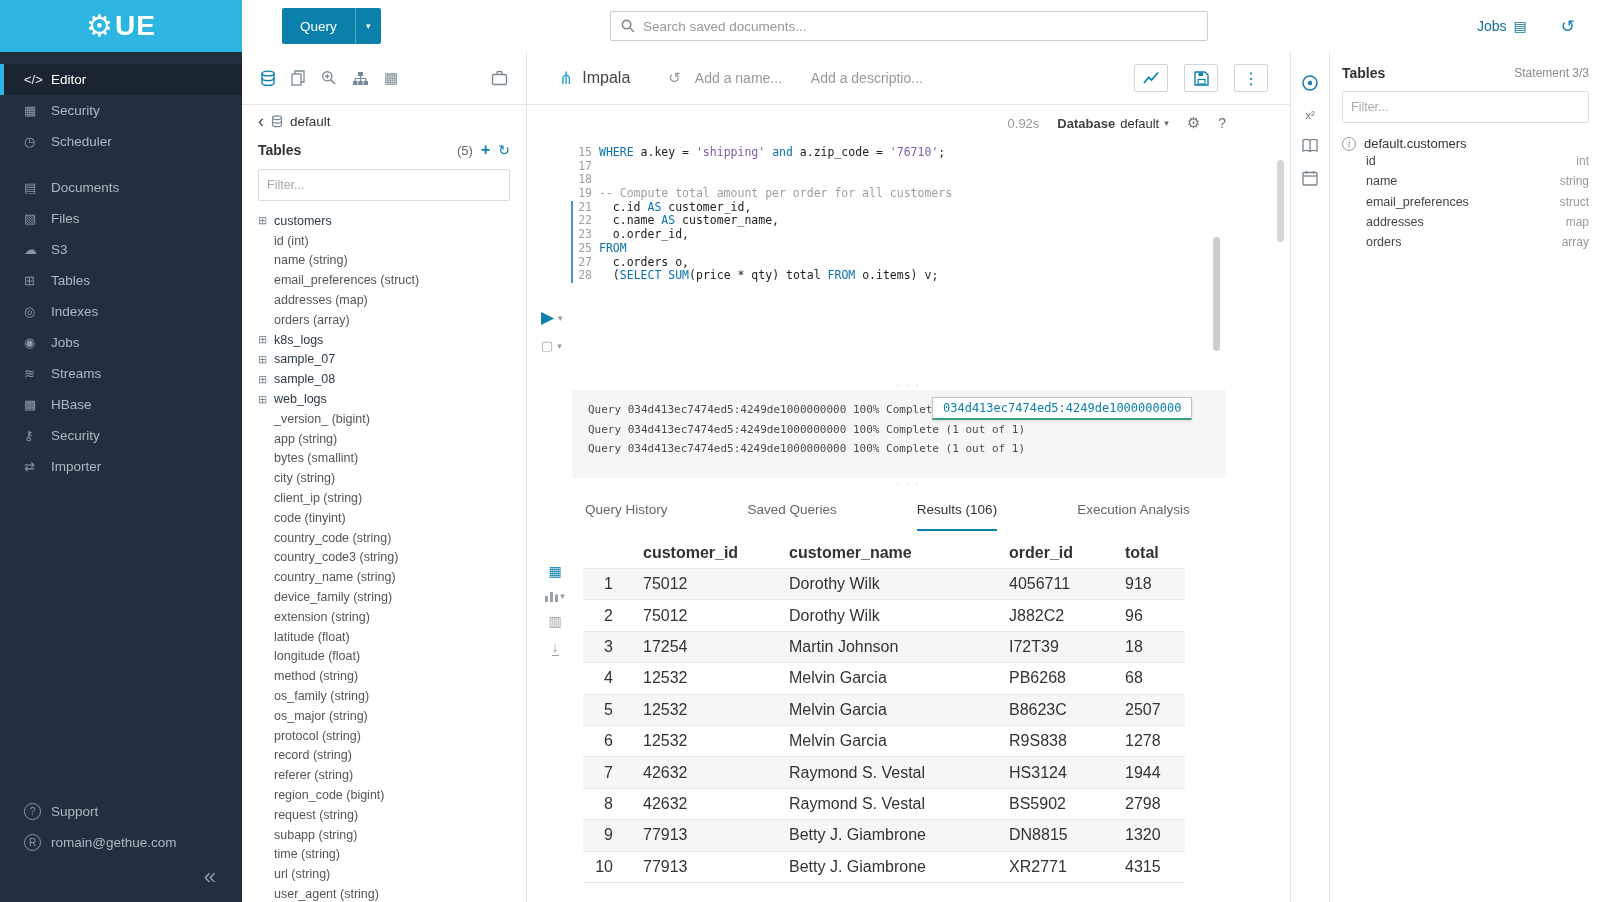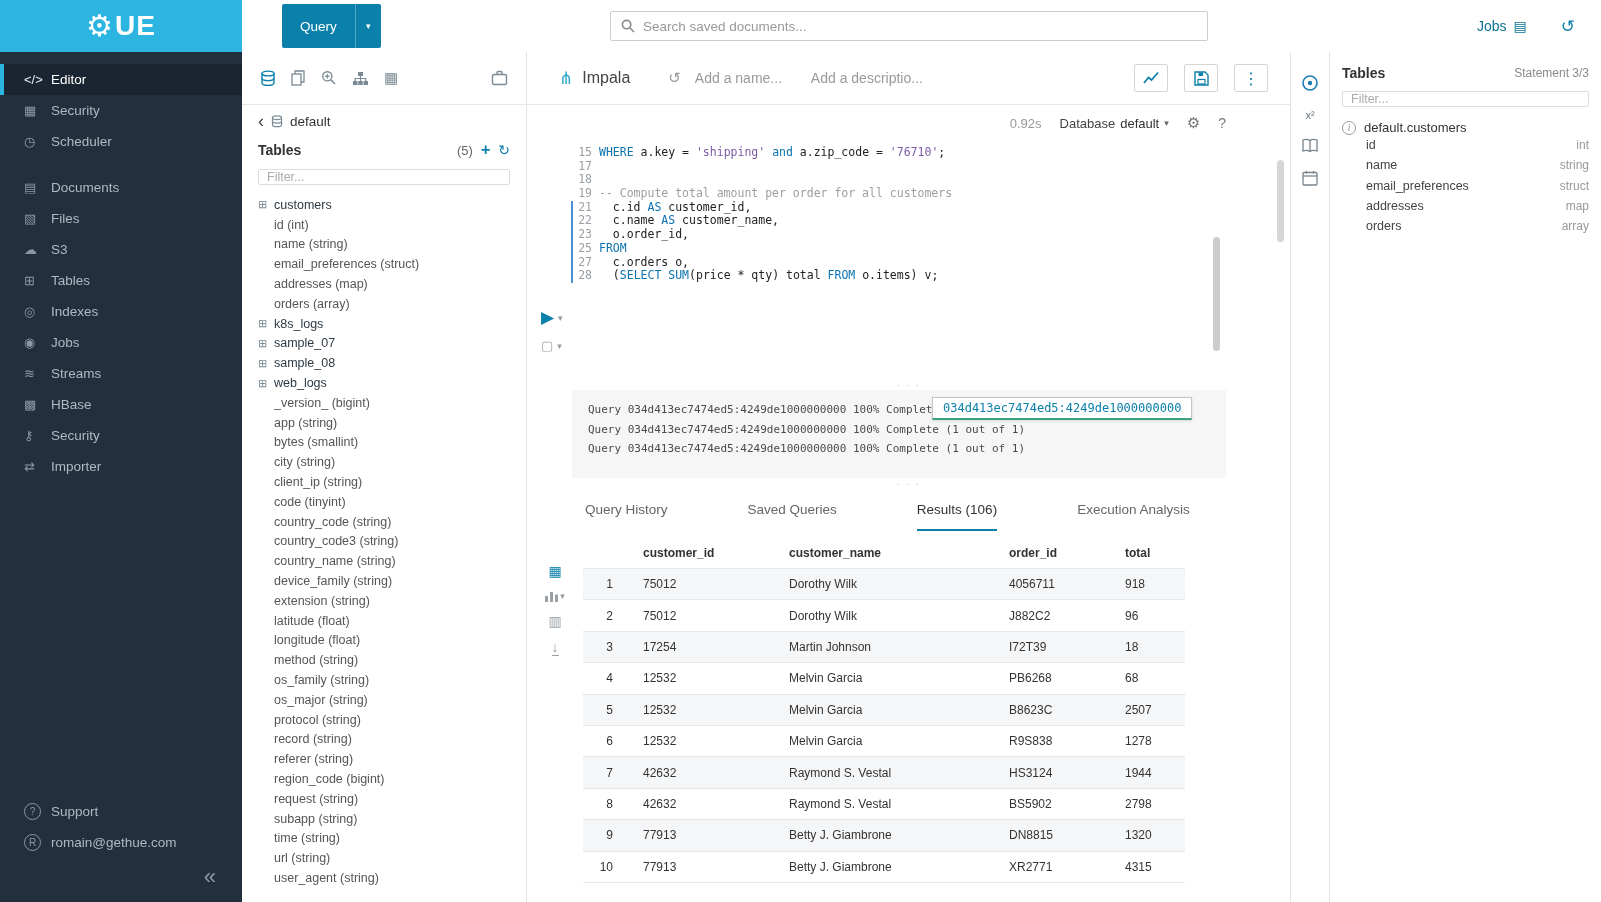--- a/index.html
+++ b/index.html
@@ -18,21 +18,21 @@
   .nav-item.active .glyph{color:#e8eef3}
   .nav-item.gap{margin-bottom:15px}
   .nav-footer{margin-top:auto;padding-bottom:10px}
   .nav-item .circ{width:17px;height:17px;border-radius:50%;border:1.4px solid #8a98a6;display:flex;align-items:center;justify-content:center;font-size:10px;margin-right:10px;color:#8a98a6;flex-shrink:0}
   .collapse-row{display:flex;justify-content:flex-end;padding:8px 26px 4px 0}
   .collapse-btn{color:#8a98a6;font-size:22px;cursor:pointer;line-height:1}
 
   
   .right{flex:1;display:flex;flex-direction:column;min-width:0}
   .topbar{height:52px;display:flex;align-items:center;background:#fff;flex-shrink:0;padding-left:40px;position:relative}
-  .qbtn{display:flex;height:44px;background:#0b80ab;color:#fff;border-radius:2px;overflow:hidden;cursor:pointer}
+  .qbtn{display:flex;height:36px;background:#0b80ab;color:#fff;border-radius:2px;overflow:hidden;cursor:pointer}
   .qbtn .lbl{padding:0 18px;display:flex;align-items:center;font-size:13.5px}
   .qbtn .car{width:26px;display:flex;align-items:center;justify-content:center;border-left:1px solid rgba(255,255,255,.3);font-size:9px}
   .search{position:absolute;left:368px;top:11px;width:598px;height:30px;border:1px solid #ccc;border-radius:2px;display:flex;align-items:center;padding:0 10px;gap:8px;background:#fff}
   .search svg{flex-shrink:0}
   .search input{flex:1;border:none;outline:none;font-size:13.5px;color:#333;font-family:"Liberation Sans",sans-serif}
   .search input::placeholder{color:#999}
   .topbar-right{margin-left:auto;display:flex;align-items:center;gap:34px;padding-right:26px}
   .jobs{display:flex;align-items:center;gap:7px;color:#0d7091;font-size:14px;cursor:pointer}
   .jobs .ji{font-size:14px}
   .tb-hist{color:#0b80ab;font-size:17px;cursor:pointer}
@@ -49,21 +49,21 @@
   .crumb{height:32px;display:flex;align-items:center;gap:7px;padding:0 16px;flex-shrink:0}
   .crumb .back{font-size:18px;color:#444;cursor:pointer;line-height:1}
   .crumb .dbic{color:#7a8a94;display:flex}
   .crumb .nm{font-size:13.5px;color:#333;cursor:pointer}
   .t-head{height:26px;display:flex;align-items:center;padding:0 16px;gap:8px;flex-shrink:0}
   .t-head .ttl{font-size:14px;color:#333;font-weight:bold}
   .t-head .cnt{margin-left:auto;color:#666;font-size:13px}
   .t-head .plus{color:#0b80ab;font-size:16px;cursor:pointer;font-weight:bold}
   .t-head .rfr{color:#0b80ab;font-size:14px;cursor:pointer}
   .t-filter{margin:6px 16px 2px 16px;flex-shrink:0}
-  .t-filter input,.a-filter input{width:100%;height:16px;border:1px solid #ddd;border-radius:2px;padding:0 8px;font-size:12.5px;color:#333;outline:none;font-family:"Liberation Sans",sans-serif}
+  .t-filter input,.a-filter input{width:100%;height:32px;border:1px solid #ddd;border-radius:2px;padding:0 8px;font-size:12.5px;color:#333;outline:none;font-family:"Liberation Sans",sans-serif}
   .t-filter input::placeholder,.a-filter input::placeholder{color:#aaa}
   .tree{flex:1;overflow:hidden;padding-top:8px}
   .tree-item{height:19.8px;display:flex;align-items:center;padding-left:16px;font-size:12.5px;color:#555;cursor:pointer;white-space:nowrap}
   .tree-item .g{width:16px;color:#7a8a94;font-size:11px;flex-shrink:0}
   .tree-item.t{color:#2d3a45}
 
   
   .main{flex:1;display:flex;flex-direction:column;min-width:0;position:relative}
   .m-head{height:53px;display:flex;align-items:center;padding:0 22px 0 32px;border-bottom:1px solid #e6e6e6;gap:14px;flex-shrink:0}
   .engine{display:flex;align-items:center;gap:9px;font-size:16px;color:#444}
@@ -72,21 +72,21 @@
   .m-head input{border:none;outline:none;font-size:14px;color:#333;font-family:"Liberation Sans",sans-serif}
   .m-head input::placeholder{color:#999}
   .name-in{width:102px}
   .desc-in{width:128px}
   .m-btns{margin-left:auto;display:flex;gap:16px;align-items:center}
   .hbtn{width:34px;height:28px;border:1px solid #d5d5d5;border-radius:2px;display:flex;align-items:center;justify-content:center;color:#0b80ab;background:#fff;cursor:pointer}
   .hbtn.kebab{font-size:16px}
   .m-sub{height:36px;display:flex;align-items:center;justify-content:flex-end;padding-right:64px;gap:18px;font-size:13px;flex-shrink:0}
   .exec-time{color:#999}
   .db-dd{display:flex;align-items:center;gap:5px;cursor:pointer}
-  .db-lbl{color:#444;font-weight:normal}
+  .db-lbl{color:#444;font-weight:bold}
   .db-val{color:#333}
   .db-car{font-size:9px;color:#666}
   .m-gear{color:#777;font-size:15px;cursor:pointer}
   .m-help{color:#777;font-size:14px;cursor:pointer}
 
   .editor{height:238px;display:flex;position:relative;padding-top:5px;flex-shrink:0}
   .erail{width:44px;position:relative;flex-shrink:0}
   .play-row{position:absolute;left:14px;top:163px;display:flex;align-items:center;gap:4px}
   .play{color:#0b80ab;font-size:17px;cursor:pointer;line-height:1}
   .mini-car{font-size:9px;color:#999;cursor:pointer}
@@ -113,21 +113,21 @@
 
   .tabs{display:flex;gap:80px;padding-left:58px;height:42px;align-items:stretch;font-size:13.5px;color:#666;flex-shrink:0}
   .tab{display:flex;align-items:center;border-bottom:2px solid transparent;cursor:pointer}
   .tab.active{color:#333;border-bottom-color:#0b80ab}
 
   .results{flex:1;display:flex;min-height:0;padding-top:6px}
   .r-rail{width:56px;display:flex;flex-direction:column;align-items:center;padding-top:26px;gap:11px;color:#9aa0a6;flex-shrink:0}
   .r-rail .ric{cursor:pointer;font-size:14px;display:flex;align-items:center;gap:2px}
   .r-rail .ric.on{color:#0b80ab}
   .dl{border-bottom:1.5px solid currentColor;line-height:1;padding-bottom:1px}
-  .r-table{width:602px;font-size:12px}
+  .r-table{width:602px;font-size:16px}
   .r-row{display:grid;grid-template-columns:44px 146px 220px 116px 1fr;height:31.4px;align-items:center;border-bottom:1px solid #e6e8ea}
   .r-row .c{padding-left:16px;color:#333;overflow:hidden;white-space:nowrap}
   .r-row .n{text-align:right;padding-right:14px;color:#333}
   .r-headrow{font-weight:bold;height:32px}
   .r-body .r-row:nth-child(odd){background:#f5f6f8}
 
   
   .strip{width:40px;border-left:1px solid #e3e3e3;border-right:1px solid #e3e3e3;display:flex;flex-direction:column;align-items:center;padding-top:22px;gap:17px;flex-shrink:0;color:#78848c}
   .strip .sic{cursor:pointer;display:flex;align-items:center;justify-content:center}
   .strip .x2{font-size:11px;color:#66707a}

